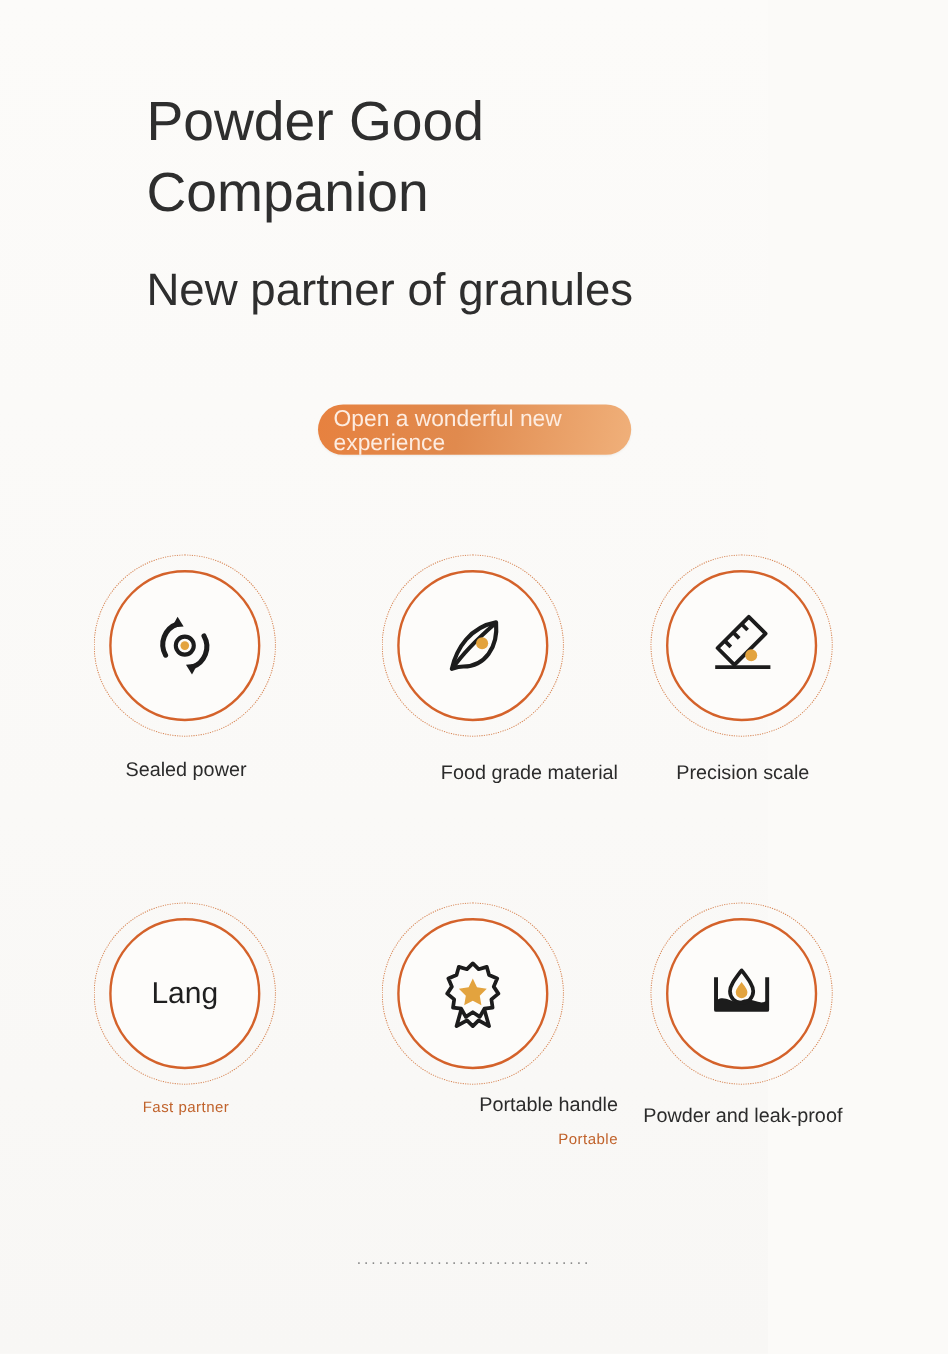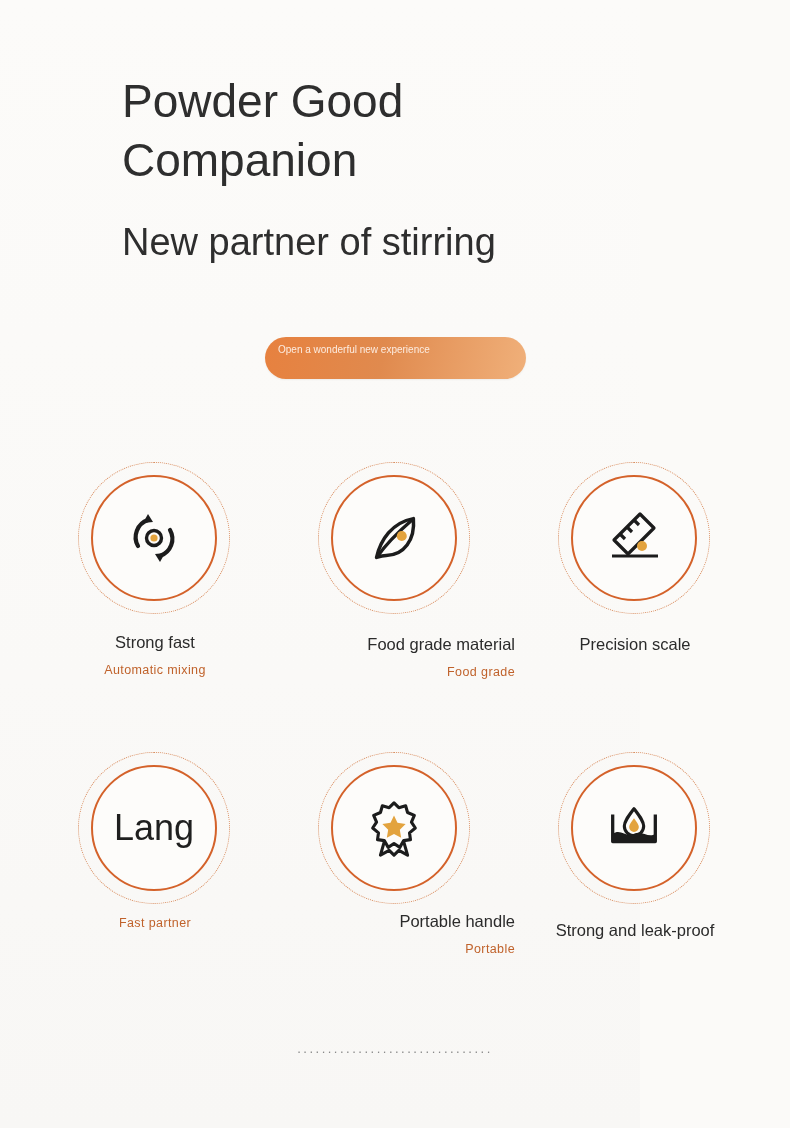--- a/index.html
+++ b/index.html
@@ -54,41 +54,41 @@
     height: 42px;
     border-radius: 21px;
     background: linear-gradient(100deg, #e7813f 0%, #e08a4e 45%, #f0b07a 100%);
     box-shadow: 0 1px 2px rgba(0,0,0,0.06);
   }
   .pill-text {
     position: absolute;
     left: 13px;
     top: 3px;
     width: 245px;
-    font-size: 10px;
+    font-size: 19px;
     line-height: 20px;
     color: #fdece0;
     font-weight: 400;
   }
 
   
   .grid {
     position: absolute;
     left: 0;
     top: 462px;
     width: 790px;
   }
   .feature {
     position: absolute;
     width: 240px;
     text-align: center;
   }
   .feature.c0 { left: 35px; }
   .feature.c1 { left: 275px; text-align: right; }
-  .feature.c2 { left: 515px; }
+  .feature.c2 { left: 499px; }
   .feature.r0 { top: 0px; }
   .feature.r1 { top: 290px; }
 
   .badge {
     position: relative;
     width: 154px;
     height: 154px;
     margin: 0 auto;
   }
   .badge .dotted {
@@ -114,21 +114,21 @@
     position: absolute;
     left: 13px; top: 13px;
     width: 126px;
     height: 126px;
     display: flex;
     align-items: center;
     justify-content: center;
   }
   .badge .glyph svg { display: block; }
   .lang-text {
-    font-size: 36px;
+    font-size: 25px;
     color: #1f1f1f;
     font-family: "Liberation Sans", sans-serif;
     letter-spacing: 0px;
     white-space: nowrap;
   }
 
   .f-title {
     margin-top: 16px;
     font-size: 16.5px;
     line-height: 21px;
@@ -175,21 +175,21 @@
     color: #1d1d1d;
     letter-spacing: 0.5px;
   }
 </style>
 </head>
 <body>
 
 <div class="page">
 
   <div class="headline">Powder Good Companion</div>
-  <div class="subheadline">New partner of stirring</div>
+  <div class="subheadline">New partner of granules</div>
 
   <div class="pill">
     <div class="pill-text">Open a wonderful new experience</div>
   </div>
 
   <div class="grid">
 
     <div class="feature c0 r0">
       <div class="badge">
         <div class="dotted"></div>
@@ -200,38 +200,36 @@
               <path d="M16 40 A18 18 0 0 1 26 14"></path>
               <path d="M48 24 A18 18 0 0 1 38 50"></path>
             </g>
             <path d="M26 8 L31 16 L21 17 Z" fill="#1c1c1c"></path>
             <path d="M38 56 L33 48 L43 47 Z" fill="#1c1c1c"></path>
             <circle cx="32" cy="32" r="7.5" fill="none" stroke="#1c1c1c" stroke-width="3.4"></circle>
             <circle cx="32" cy="32" r="3.6" fill="#e3a33e"></circle>
           </svg>
         </div>
       </div>
-      <div class="f-title">Strong fast</div>
-      <div class="f-sub">Automatic mixing</div>
+      <div class="f-title">Sealed power</div>
     </div>
 
     <div class="feature c1 r0">
       <div class="badge">
         <div class="dotted"></div>
         <div class="solid"></div>
         <div class="glyph">
           <svg width="62" height="62" viewBox="0 0 64 64">
             <path d="M14 52 C18 34 30 16 52 12 C54 34 42 50 24 50 C20 50 17 51 14 52 Z" fill="none" stroke="#1c1c1c" stroke-width="3.6" stroke-linejoin="round"></path>
             <path d="M15 51 C24 38 34 28 50 14" fill="none" stroke="#1c1c1c" stroke-width="3.4" stroke-linecap="round"></path>
             <circle cx="40" cy="30" r="5.2" fill="#e3a33e"></circle>
           </svg>
         </div>
       </div>
       <div class="f-title">Food grade material</div>
-      <div class="f-sub">Food grade</div>
     </div>
 
     <div class="feature c2 r0">
       <div class="badge">
         <div class="dotted"></div>
         <div class="solid"></div>
         <div class="glyph">
           <svg width="64" height="64" viewBox="0 0 64 64">
             <g stroke="#1c1c1c" stroke-width="3.2" fill="none" stroke-linejoin="round">
               <path d="M12 34 L38 8 L52 22 L26 48 Z"></path>
@@ -280,21 +278,21 @@
         <div class="solid"></div>
         <div class="glyph">
           <svg width="62" height="62" viewBox="0 0 64 64">
             <path d="M10 18 L10 46 L54 46 L54 18" fill="none" stroke="#1c1c1c" stroke-width="3.4" stroke-linejoin="round"></path>
             <path d="M10 38 C18 32 24 42 32 38 C40 34 47 43 54 38 L54 46 L10 46 Z" fill="#1c1c1c"></path>
             <path d="M32 12 C38 20 42 25 42 30 A10 10 0 0 1 22 30 C22 25 26 20 32 12 Z" fill="none" stroke="#1c1c1c" stroke-width="3.2" stroke-linejoin="round"></path>
             <path d="M32 22 C35 26 37 28.5 37 31 A5 5 0 0 1 27 31 C27 28.5 29 26 32 22 Z" fill="#e3a33e"></path>
           </svg>
         </div>
       </div>
-      <div class="f-title">Strong and leak-proof</div>
+      <div class="f-title">Powder and leak-proof</div>
     </div>
 
   </div>
 
   <div class="footer">
     <span class="dots-left">................</span>
     <span class="dots-right">................</span>
   </div>
 
 </div>

